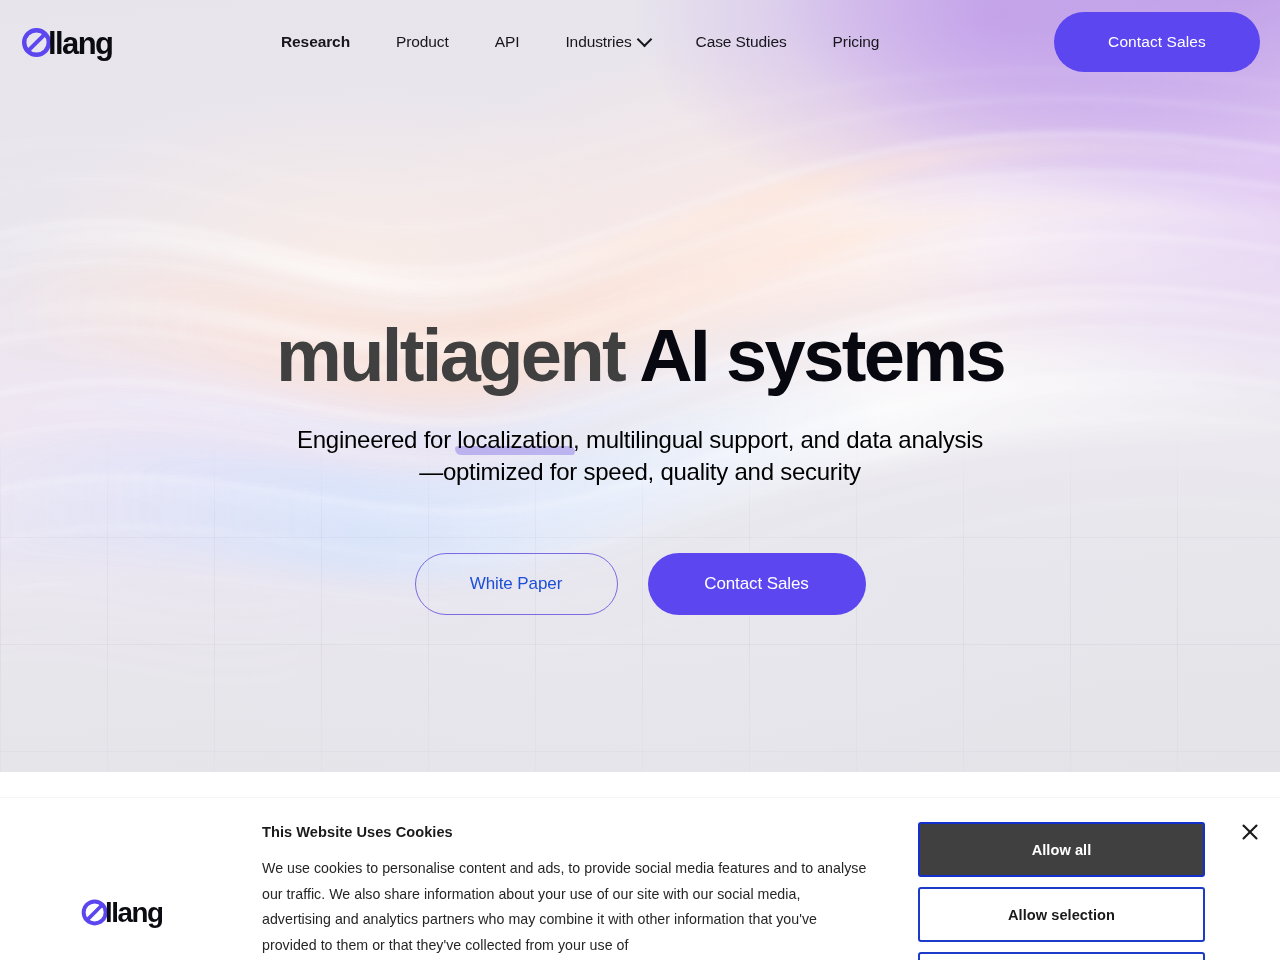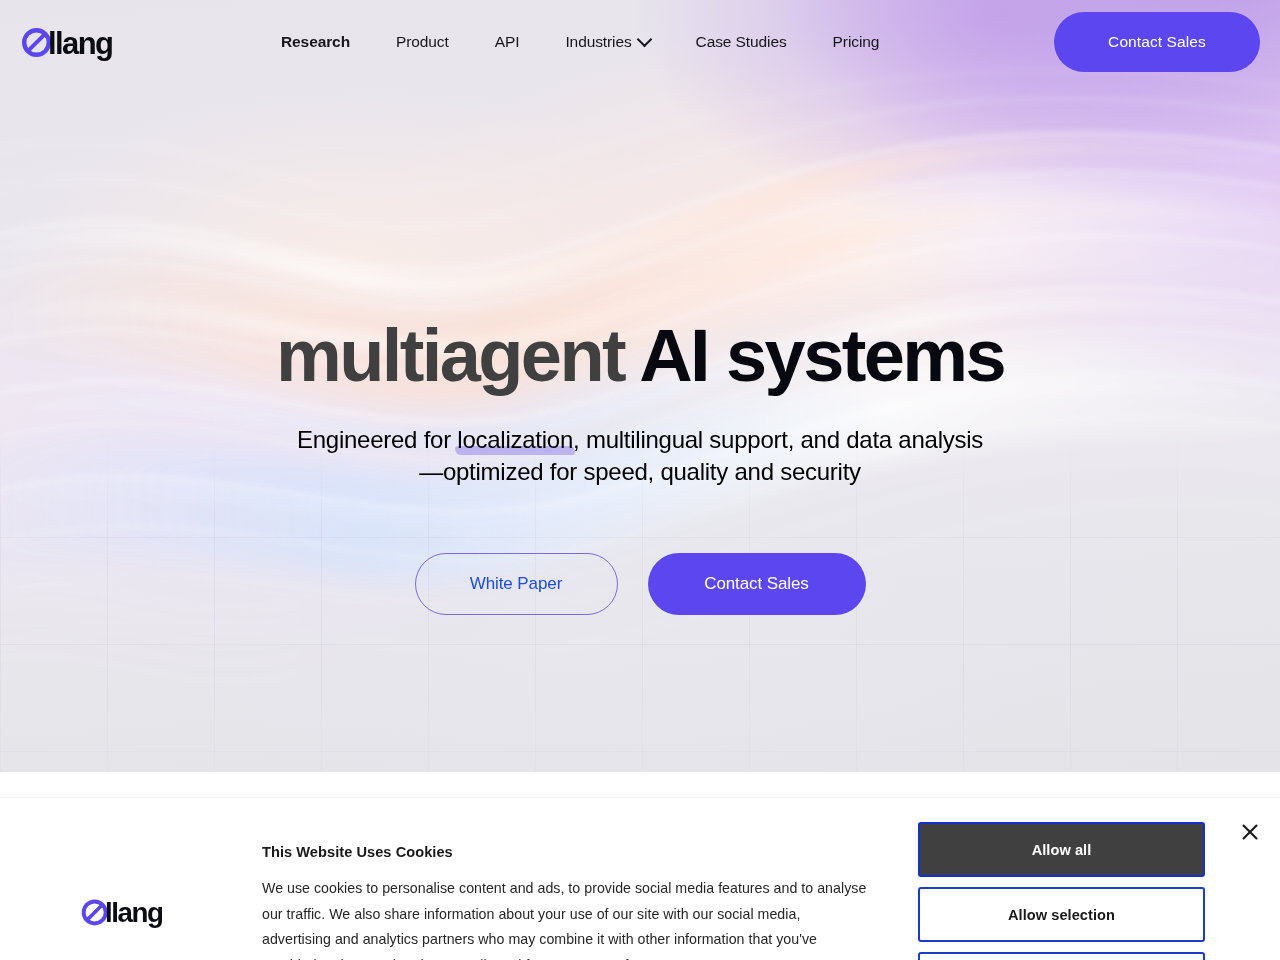--- a/index.html
+++ b/index.html
@@ -227,21 +227,20 @@
     position: absolute;
     left: 262px; top: 26px;
     width: 610px;
   }
   .cookie-title {
     font-size: 14.6px;
     font-weight: 700;
     color: #1a1a1a;
     margin-bottom: 16px;
     letter-spacing: 0.05px;
-    margin-top: 20px;
   }
   .cookie-body {
     font-size: 14.2px;
     line-height: 25.6px;
     color: #262626;
     letter-spacing: 0.03px;
   }
 
   .cookie-actions {
     position: absolute;

